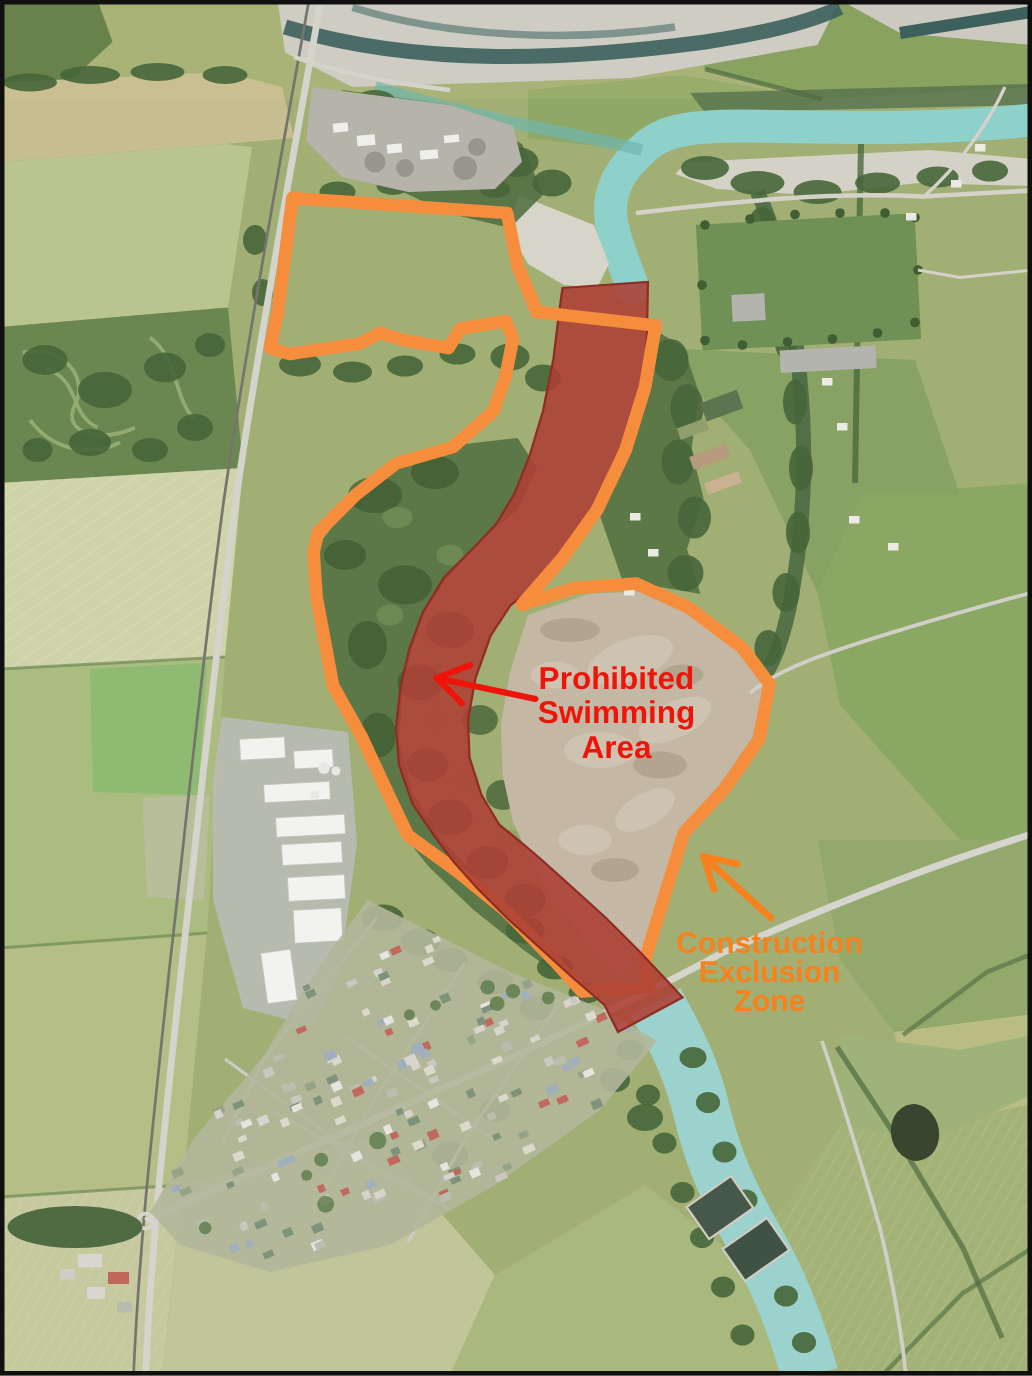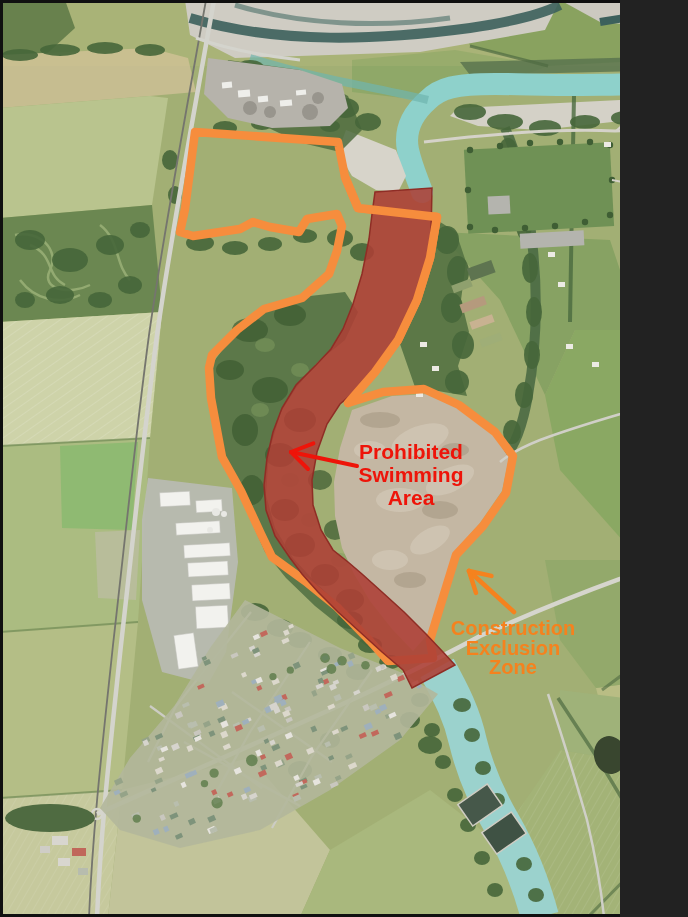--- a/index.html
+++ b/index.html
@@ -1,16 +1,16 @@
 <!DOCTYPE html>
 <html><head>
 <meta charset="utf-8">
 <style>
   html,body{margin:0;padding:0;background:#222;}
-  #stage{position:relative;width:620px;height:917px;overflow:hidden;background:#ffffff;}
+  #stage{position:relative;width:688px;height:917px;overflow:hidden;background:#ffffff;}
   svg{display:block;}
   .map-label text{font-family:"Liberation Sans","DejaVu Sans",sans-serif;font-weight:bold;text-anchor:middle;}
   .zone-line{fill:none;stroke-linejoin:round;stroke-linecap:round;}
   .arrow line{fill:none;}
 </style>
 </head>
 <body>
 
 <div id="stage">
 <svg id="map" width="688" height="917" viewBox="0 0 688 917" xmlns="http://www.w3.org/2000/svg">

